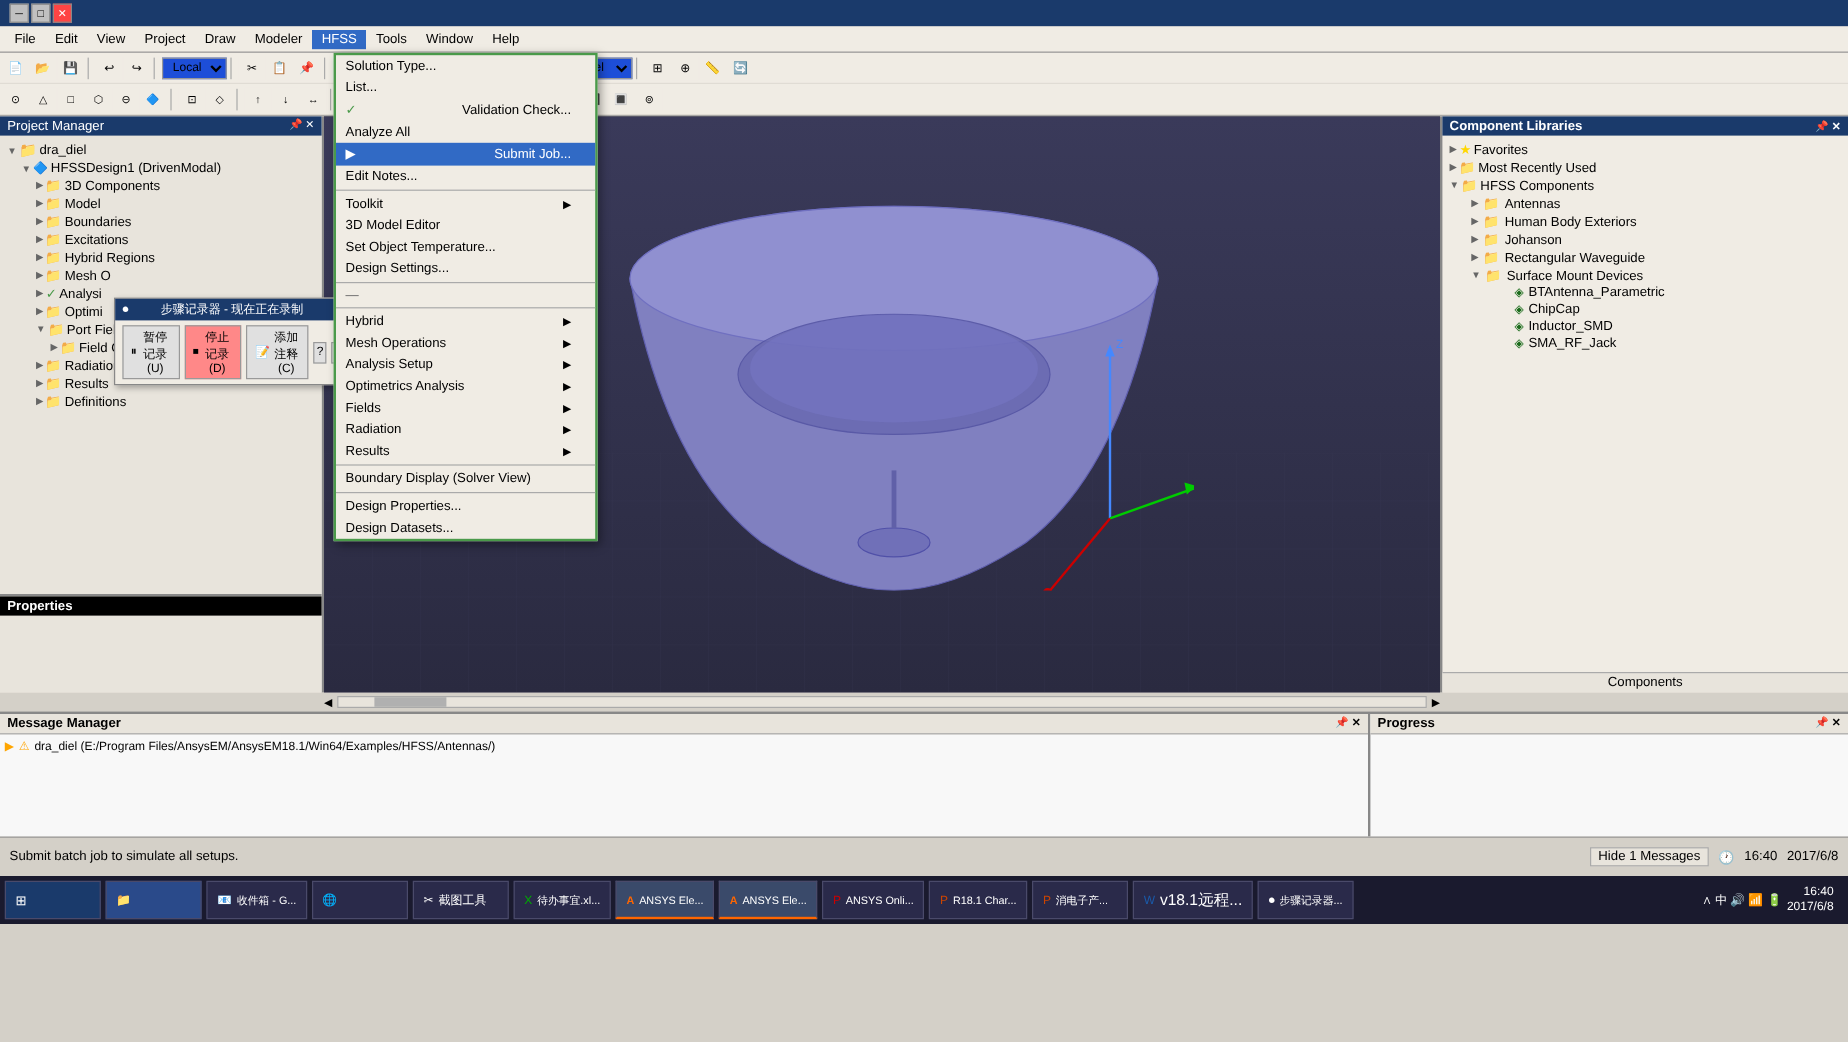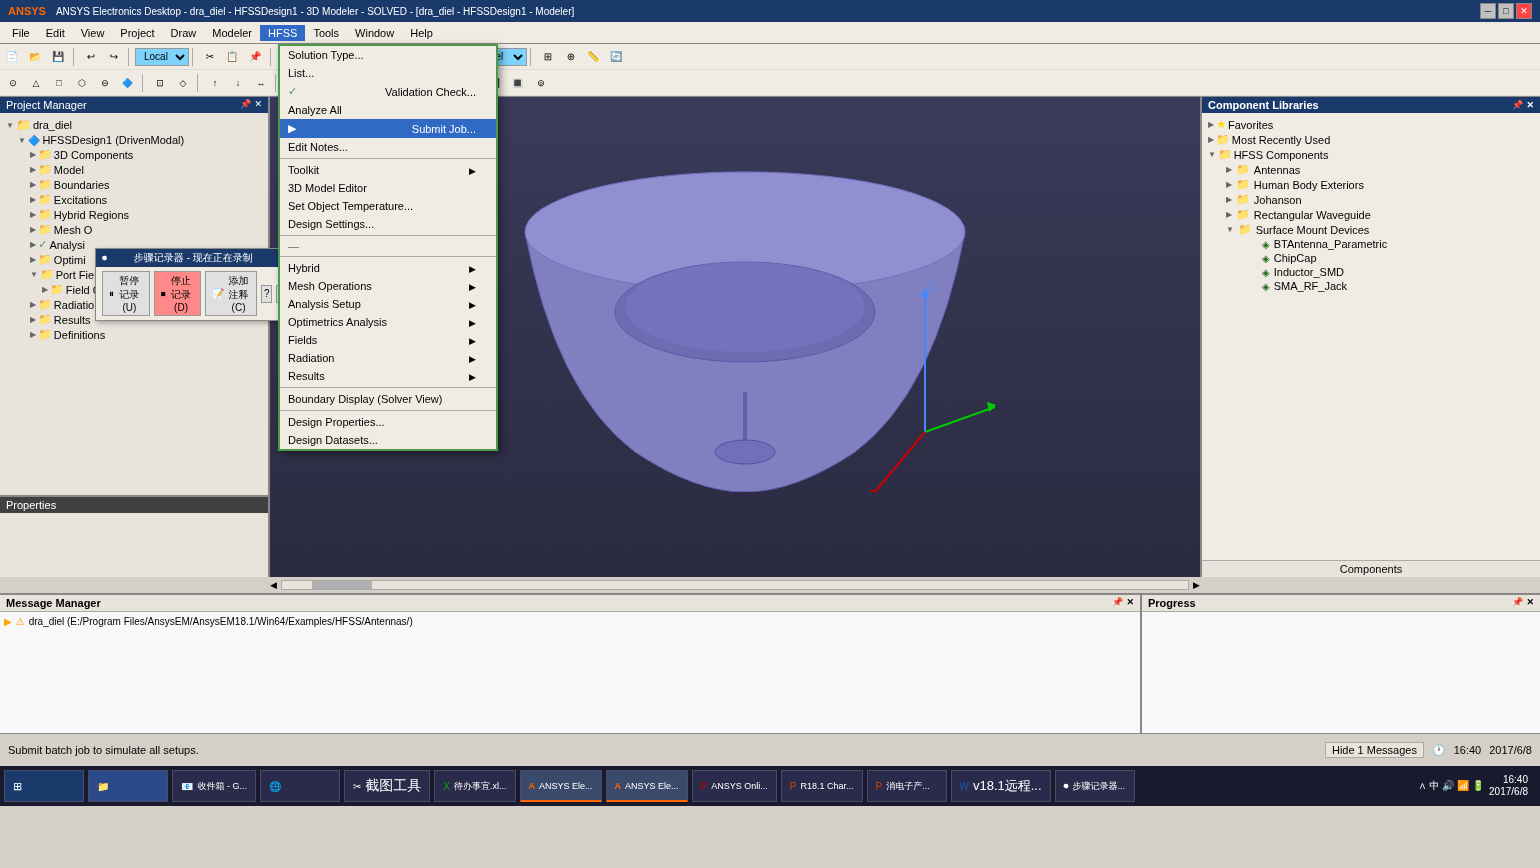--- a/index.html
+++ b/index.html
@@ -10,72 +10,72 @@
     #titlebar-left { display: flex; align-items: center; gap: 4px; }
     #titlebar-controls { display: flex; gap: 2px; }
     .title-btn { width: 16px; height: 16px; background: #c0c0c0; border: 1px solid #888; display: flex; align-items: center; justify-content: center; font-size: 9px; cursor: pointer; color: #000; }
 
     
     #menubar { background: #f0ece4; height: 22px; display: flex; align-items: center; padding: 0 4px; border-bottom: 1px solid #888; }
     .menu-item { padding: 2px 8px; font-size: 11px; cursor: pointer; color: #000; }
     .menu-item.active { background: #316ac5; color: white; }
     .tb-btn { width: 22px; height: 20px; background: #f0ece4; border: 1px solid transparent; display: flex; align-items: center; justify-content: center; cursor: pointer; font-size: 10px; }
     .tb-sep { width: 4px; height: 18px; border-left: 1px solid #aaa; margin: 0 2px; }
-    .tb-dropdown { background: #7dd3fc; border: 1px solid #999; height: 18px; padding: 0 4px; font-size: 10px; }
+    .tb-dropdown { background: #1d4ed8; border: 1px solid #999; height: 18px; padding: 0 4px; font-size: 10px; }
     
     
     #main-layout { display: flex; height: calc(868px - 22px - 22px - 54px - 140px - 26px); }
     
     
     #left-panel { width: 270px; background: #f0ece4; border-right: 2px solid #888; display: flex; flex-direction: column; }
     #project-manager { background: #e8e4dc; border-bottom: 2px solid #888; flex: 1; }
     #pm-header { background: #1a3a6b; color: white; padding: 2px 6px; font-size: 11px; font-weight: normal; display: flex; justify-content: space-between; }
     #pm-content { padding: 4px; overflow: auto; }
     .tree-item { display: flex; align-items: center; gap: 2px; padding: 1px 0; cursor: pointer; white-space: nowrap; }
     .tree-indent { display: inline-block; width: 12px; }
     .expand-icon { color: #666; font-size: 8px; }
     
     #properties-panel { height: 80px; background: #e8e4dc; }
-    #prop-header { background: #404040; color: white; padding: 2px 6px; font-size: 11px; font-weight: normal; }
+    #prop-header { background: #000000; color: white; padding: 2px 6px; font-size: 11px; font-weight: bold; }
     
     
     #viewport { flex: 1; background: #2a2a40; position: relative; overflow: hidden; }
     #viewport-bg { width: 100%; height: 100%; background: linear-gradient(180deg, #3a3a5a 0%, #2a2a40 100%); position: relative; }
     
     
     #right-panel { width: 340px; background: #f0ece4; border-left: 2px solid #888; display: flex; flex-direction: column; }
     #comp-header { background: #1a3a6b; color: white; padding: 2px 6px; font-size: 11px; font-weight: bold; display: flex; justify-content: space-between; align-items: center; }
     #comp-content { padding: 4px; flex: 1; overflow: auto; }
     .comp-section-header { display: flex; align-items: center; gap: 2px; padding: 1px 2px; cursor: pointer; }
     .comp-item { display: flex; align-items: center; gap: 4px; padding: 1px 2px 1px 20px; cursor: pointer; }
     #comp-footer { background: #e8e4dc; padding: 2px 6px; border-top: 1px solid #aaa; font-size: 11px; text-align: center; }
     
     
     #h-scroll { height: 16px; background: #d4d0c8; display: flex; align-items: center; }
     #h-scroll-track { flex: 1; height: 10px; background: #e8e4dc; border: 1px solid #aaa; margin: 0 4px; position: relative; }
     #h-scroll-thumb { width: 60px; height: 8px; background: #b0b0b0; position: absolute; left: 30px; }
     
     
-    #bottom-area { height: 140px; display: flex; border-top: 2px solid #888; }
+    #bottom-area { height: 104px; display: flex; border-top: 2px solid #888; }
     #message-manager { flex: 1; background: #f8f8f8; display: flex; flex-direction: column; }
     #mm-header { background: #e8e4dc; padding: 2px 6px; font-size: 11px; font-weight: bold; display: flex; justify-content: space-between; border-bottom: 1px solid #aaa; }
     #mm-content { padding: 4px; font-size: 10px; overflow: auto; flex: 1; }
     #progress-panel { width: 400px; background: #f8f8f8; border-left: 2px solid #888; display: flex; flex-direction: column; }
     #prog-header { background: #e8e4dc; padding: 2px 6px; font-size: 11px; font-weight: bold; border-bottom: 1px solid #aaa; }
     
     
     #statusbar { background: #d4d0c8; height: 26px; display: flex; align-items: center; padding: 16px 8px; border-top: 1px solid #888; justify-content: space-between; font-size: 11px; }
     #taskbar { background: #1a1a2e; height: 40px; display: flex; align-items: center; padding: 0 4px; gap: 4px; }
     .task-btn { background: #2a2a4a; color: white; padding: 2px 8px; font-size: 10px; height: 32px; border: 1px solid #4a4a6a; display: flex; align-items: center; gap: 4px; cursor: pointer; min-width: 80px; }
     .start-btn { background: #1a3a6b; padding: 4px 8px; color: white; font-size: 11px; }
     
     
     #hfss-menu-overlay { position: absolute; top: 44px; left: 278px; z-index: 1000; }
     #hfss-dropdown { background: #f0ece4; border: 2px solid #4a9a4a; box-shadow: 3px 3px 8px rgba(0,0,0,0.4); min-width: 220px; }
-    .dropdown-item { padding: 3px 20px 3px 8px; cursor: pointer; display: flex; align-items: flex-end; justify-content: space-between; white-space: nowrap; font-size: 11px; }
+    .dropdown-item { padding: 3px 20px 3px 8px; cursor: pointer; display: flex; align-items: center; justify-content: space-between; white-space: nowrap; font-size: 11px; }
     .dropdown-item.highlighted { background: #316ac5; color: white; }
     .dropdown-item .arrow { font-size: 9px; }
     .dropdown-sep { border-top: 1px solid #aaa; margin: 2px 0; }
     
     
     #macro-dialog { position: absolute; left: 95px; top: 248px; z-index: 999; background: #f0ece4; border: 1px solid #888; box-shadow: 2px 2px 5px rgba(0,0,0,0.3); width: 200px; }
     #macro-titlebar { background: #1a3a6b; color: white; padding: 2px 6px; font-size: 10px; display: flex; justify-content: space-between; align-items: center; }
     #macro-controls { display: flex; align-items: center; padding: 4px 6px; gap: 4px; }
     .macro-btn { padding: 2px 6px; font-size: 10px; background: #e0e0e0; border: 1px solid #999; cursor: pointer; display: flex; align-items: center; gap: 2px; }
     
@@ -83,24 +83,20 @@
     #hfss-menu-trigger { background: #316ac5; color: white; }
     
     
     #toolbar-area { background: #f0ece4; border-bottom: 1px solid #888; }
     .toolbar-row { height: 26px; display: flex; align-items: center; padding: 0 2px; gap: 1px; border-bottom: 1px solid #e0dcd4; }
   </style>
 </head>
 <body>
 
 <div id="titlebar">
-  <div id="titlebar-left">
-    <span style="color:#ff6600; font-weight:bold; font-size:11px;">ANSYS</span>
-    <span style="font-size:10px; margin-left:6px;">ANSYS Electronics Desktop - dra_diel - HFSSDesign1 - 3D Modeler - SOLVED - [dra_diel - HFSSDesign1 - Modeler]</span>
-  </div>
   <div id="titlebar-controls">
     <div class="title-btn">─</div>
     <div class="title-btn">□</div>
     <div class="title-btn" style="background:#ff4444; color:white;">✕</div>
   </div>
 </div>
 
 <div id="menubar">
   <span class="menu-item">File</span>
   <span class="menu-item">Edit</span>
@@ -466,21 +462,21 @@
   </div>
   <div class="task-btn">
     <span>📧</span>
     <span style="font-size:9px;">收件箱 - G...</span>
   </div>
   <div class="task-btn">
     <span>🌐</span>
   </div>
   <div class="task-btn">
     <span>✂</span>
-    <span style="font-size:14px;">截图工具</span>
+    <span style="font-size:10px;">截图工具</span>
   </div>
   <div class="task-btn">
     <span style="color:#00aa00;">X</span>
     <span style="font-size:9px;">待办事宜.xl...</span>
   </div>
   <div class="task-btn" style="background:#3a4a6a; border-bottom:2px solid #ff6600;">
     <span style="color:#ff6600; font-weight:bold; font-size:9px;">A</span>
     <span style="font-size:9px;">ANSYS Ele...</span>
   </div>
   <div class="task-btn" style="background:#3a4a6a; border-bottom:2px solid #ff6600;">

